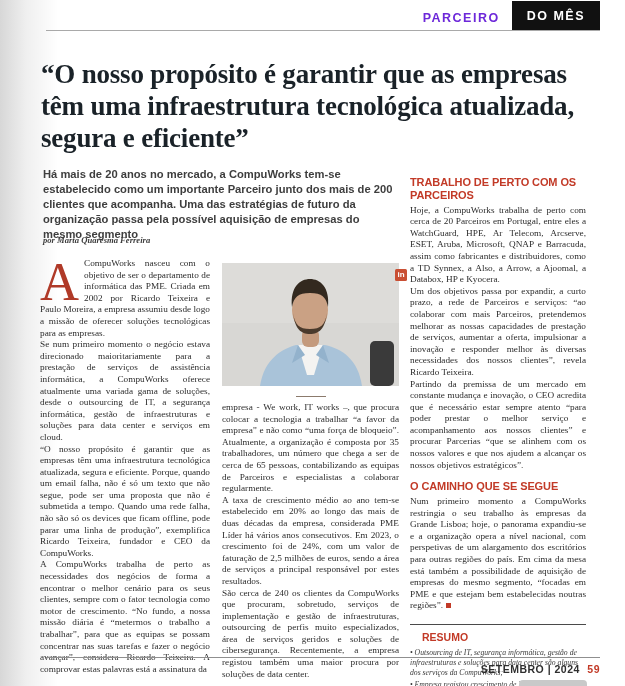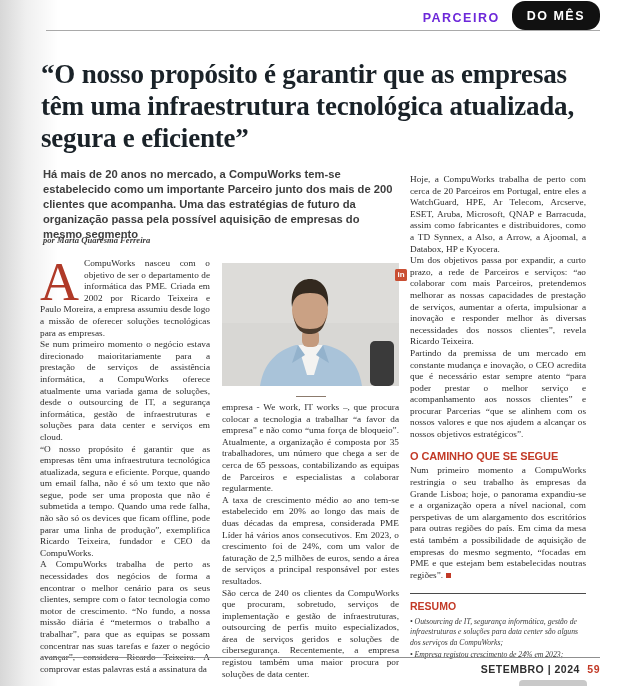--- a/index.html
+++ b/index.html
@@ -8,21 +8,21 @@
   .page{position:relative;width:625px;height:686px;background:#fff;}
   .edge-shadow{position:absolute;left:0;top:0;width:58px;height:100%;
        background:linear-gradient(to right,#d7d7d7 0%,#efefef 45%,rgba(255,255,255,0) 100%);pointer-events:none;}
 
   
   .header{position:absolute;left:46px;right:25px;top:0;height:30px;
        border-bottom:1.5px solid #a9a9a9;display:flex;justify-content:flex-end;align-items:flex-end;}
   .kicker{font-family:"Liberation Sans",sans-serif;font-weight:700;font-size:12.5px;
        letter-spacing:1.5px;color:#6d28d9;margin-right:12px;padding-bottom:5px;}
   .badge{background:#111111;color:#ffffff;font-family:"Liberation Sans",sans-serif;
-       font-weight:700;font-size:12.5px;letter-spacing:1.5px;padding:8px 15px 7px 15px;border-radius:13px;}
+       font-weight:700;font-size:12.5px;letter-spacing:1.5px;padding:8px 15px 7px 15px;}
 
   
   .headline{position:absolute;left:41px;top:58px;width:545px;
        font-family:"Liberation Serif",serif;font-weight:700;color:#1a2228;
        font-size:27px;line-height:32px;letter-spacing:-0.2px;}
 
   
   .intro{position:absolute;left:43px;top:167px;width:352px;
        font-family:"Liberation Sans",sans-serif;font-weight:700;color:#3e3e3e;
        font-size:11.2px;line-height:14.9px;}
@@ -49,21 +49,21 @@
   .li-badge{position:absolute;top:6px;right:6px;width:12px;height:12px;background:#c94f33;
        color:#fff;font-family:"Liberation Sans",sans-serif;font-weight:700;font-size:8px;
        line-height:12px;text-align:center;border-radius:1.5px;}
   .cap-rule{width:30px;border-top:1.2px solid #8b7a6c;margin:10px auto 5px auto;}
   .caption{text-align:center;font-style:italic;font-size:8.2px;line-height:10px;
        color:#5f564e;margin-bottom:14px;}
 
   
   .resumo{margin-top:12px;border-top:1.5px solid #4a4a4a;padding-top:7px;text-align:left;}
   .resumo-title{font-family:"Liberation Sans",sans-serif;font-weight:700;color:#c23a27;
-       font-size:10.5px;margin:0 0 4px 0;}
+       font-size:10.5px;margin:0 0 4px 12px;}
   .resumo ul{list-style:none;margin:0;padding:0;}
   .resumo li{font-style:italic;font-size:7.7px;line-height:10.3px;color:#3a3a3a;margin-bottom:2px;text-align:left;}
 
   
   .footer-rule{position:absolute;left:46px;right:25px;top:657px;border-top:1.2px solid #8f8f8f;}
   .footer{position:absolute;right:25px;top:663px;font-family:"Liberation Sans",sans-serif;
        font-weight:700;font-size:10.5px;color:#2e2e2e;letter-spacing:0.5px;}
   .footer .pageno{color:#c23a27;margin-left:4px;}
   .corner-tab{position:absolute;right:38px;bottom:0px;width:68px;height:6px;
        background:#c9c9c9;border-radius:4px 4px 0 0;}
@@ -116,20 +116,21 @@
       </svg>
       <div class="li-badge">in</div>
     </div>
     <div class="cap-rule"></div>
     <p>empresa - We work, IT works –, que procura colocar a tecnologia a trabalhar “a favor da empresa” e não como “uma força de bloqueio”. Atualmente, a organização é composta por 35 trabalhadores, um número que chega a ser de cerca de 65 pessoas, contabilizando as equipas de Parceiros e especialistas a colaborar regularmente.</p>
     <p>A taxa de crescimento médio ao ano tem-se estabelecido em 20% ao longo das mais de duas décadas da empresa, considerada PME Líder há vários anos consecutivos. Em 2023, o crescimento foi de 24%, com um valor de faturação de 2,5 milhões de euros, sendo a área de serviços a principal responsável por estes resultados.</p>
     <p>São cerca de 240 os clientes da CompuWorks que procuram, sobretudo, serviços de implementação e gestão de infraestruturas, outsourcing de perfis muito especializados, área de serviços geridos e soluções de cibersegurança. Recentemente, a empresa registou também uma maior procura por soluções de data center.</p>
   </div>
 
   <div class="col col3">
+    <div class="red-head first">TRABALHO DE PERTO COM OS PARCEIROS</div>
     <p>Hoje, a CompuWorks trabalha de perto com cerca de 20 Parceiros em Portugal, entre eles a WatchGuard, HPE, Ar Telecom, Arcserve, ESET, Aruba, Microsoft, QNAP e Barracuda, assim como fabricantes e distribuidores, como a TD Synnex, a Also, a Arrow, a Ajoomal, a Databox, HP e Kyocera.</p>
     <p>Um dos objetivos passa por expandir, a curto prazo, a rede de Parceiros e serviços: “ao colaborar com mais Parceiros, pretendemos melhorar as nossas capacidades de prestação de serviços, aumentar a oferta, impulsionar a inovação e responder melhor às diversas necessidades dos nossos clientes”, revela Ricardo Teixeira.</p>
     <p>Partindo da premissa de um mercado em constante mudança e inovação, o CEO acredita que é necessário estar sempre atento “para poder prestar o melhor serviço e acompanhamento aos nossos clientes” e procurar Parcerias “que se alinhem com os nossos valores e que nos ajudem a alcançar os nossos objetivos estratégicos”.</p>
     <div class="red-head">O CAMINHO QUE SE SEGUE</div>
     <p><span>Num primeiro momento a CompuWorks restringia o seu trabalho às empresas da Grande Lisboa; hoje, o panorama expandiu-se e a organização opera a nível nacional, com perspetivas de um alargamento dos escritórios para outras regiões do país. Em cima da mesa está também a possibilidade de aquisição de empresas do mesmo segmento, “focadas em PME e que estejam bem estabelecidas noutras regiões”.</span><span class="endmark"></span></p>
 
     <div class="resumo">
       <div class="resumo-title">RESUMO</div>
       <ul>
         <li>• Outsourcing de IT, segurança informática, gestão de infraestruturas e soluções para data center são alguns dos serviços da CompuWorks;</li>

